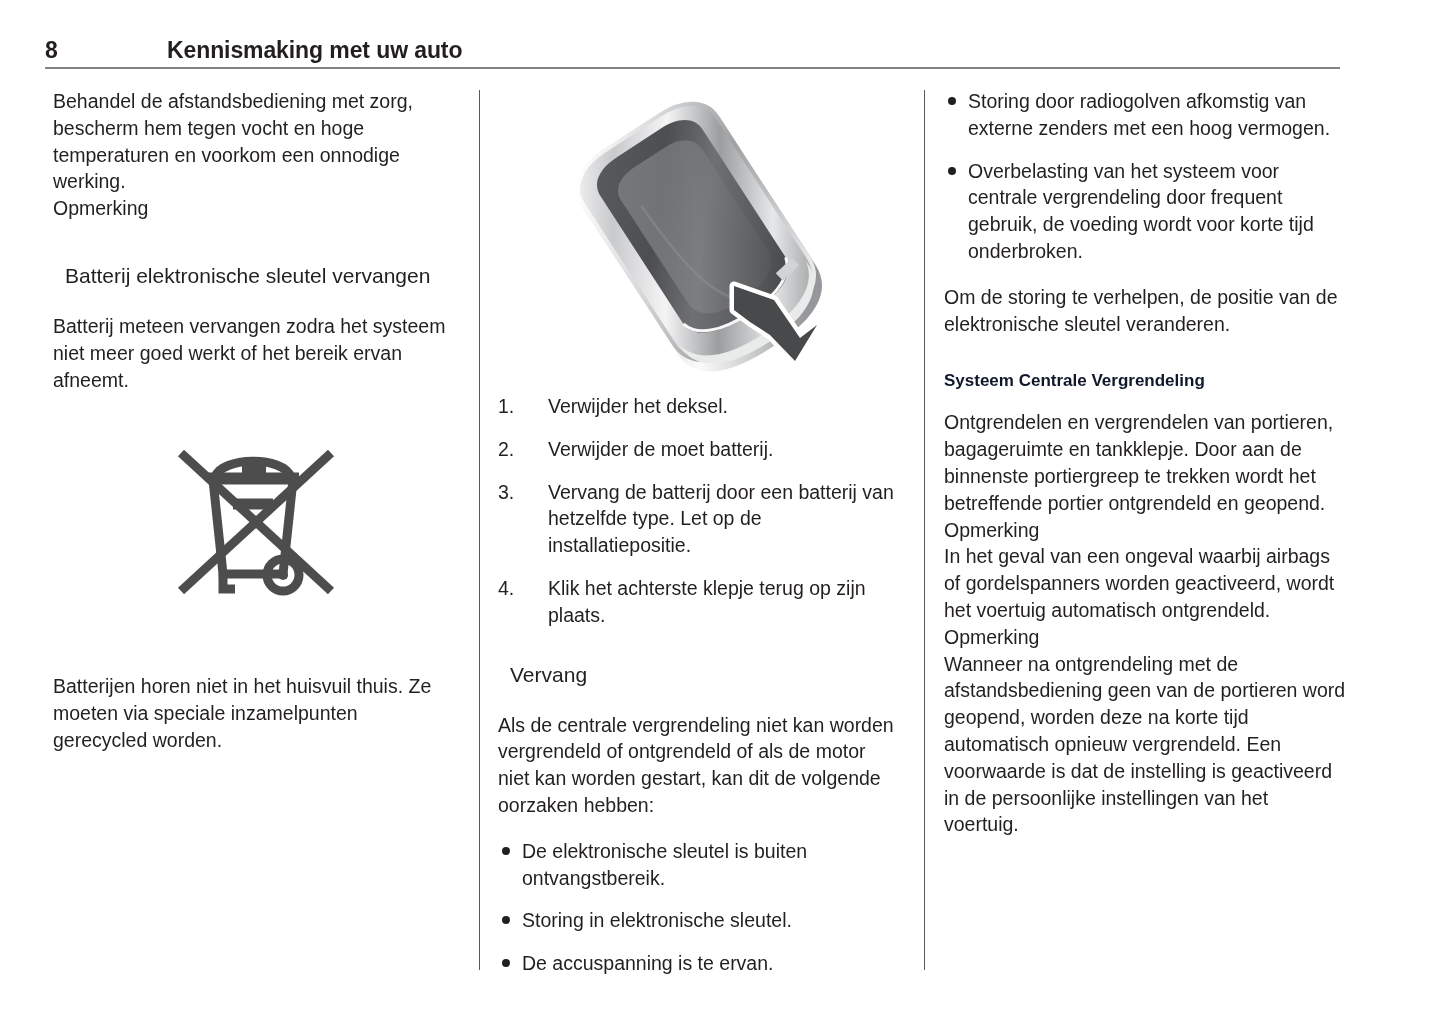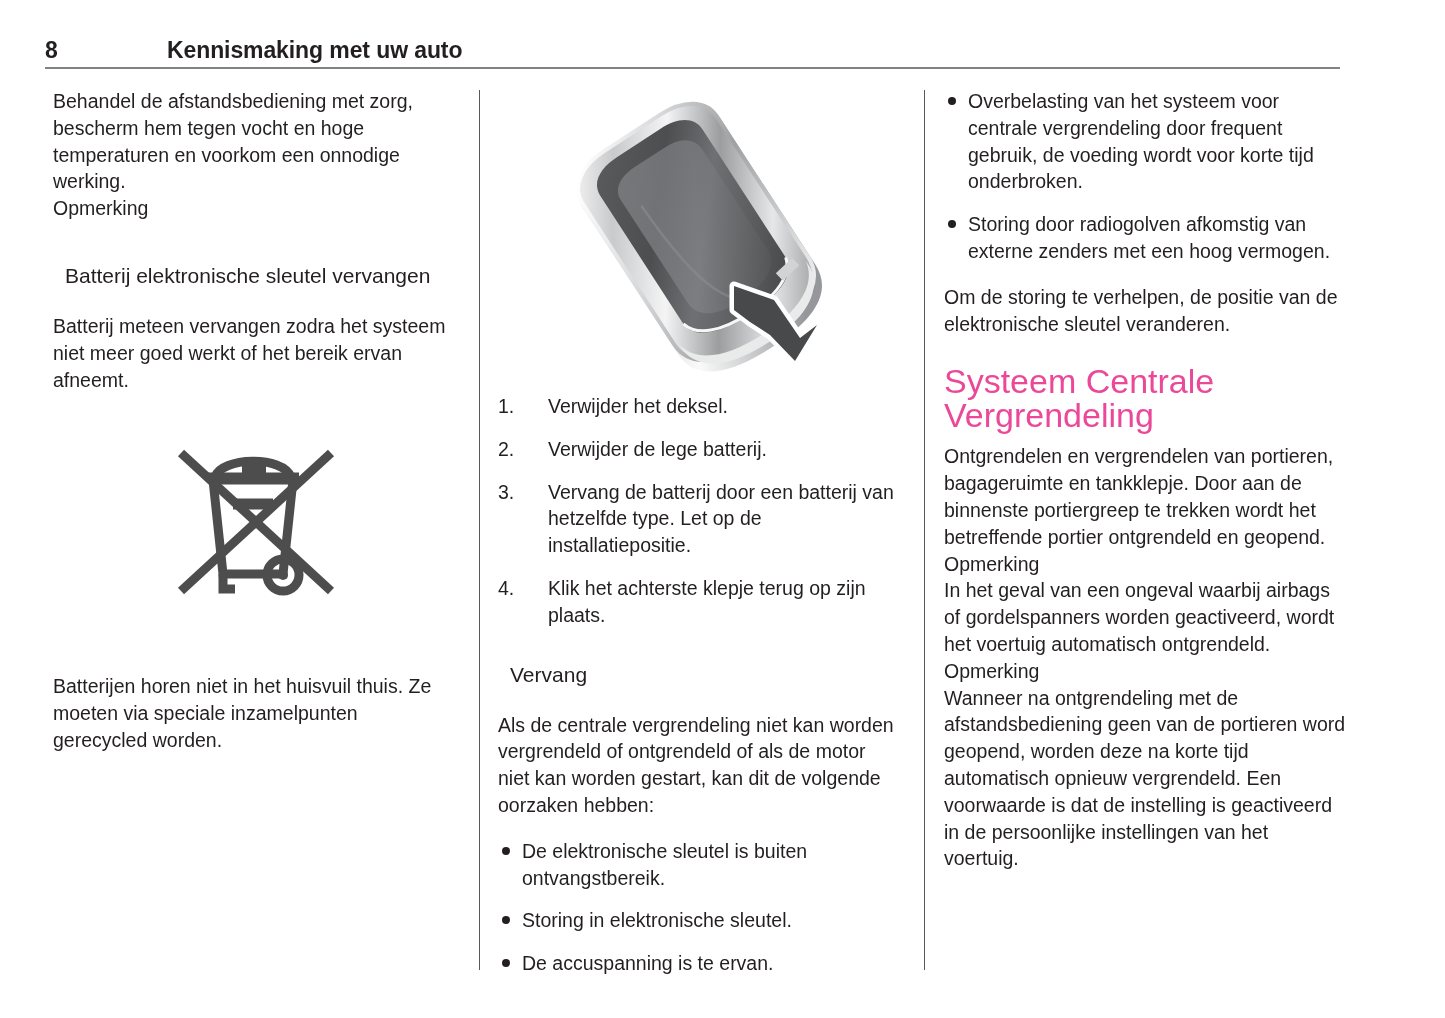--- a/index.html
+++ b/index.html
@@ -93,24 +93,24 @@
   .gap-lg { height: 27px; }
 
   .h2 {
     font-size: 21px;
     line-height: 29px;
     font-weight: normal;
     color: #231f20;
     margin: 12px;
   }
   .h1 {
-    font-size: 34px;
+    font-size: 17px;
     line-height: 34px;
-    font-weight: normal;
-    color: #ec4899;
+    font-weight: bold;
+    color: #0f172a;
     margin: 0;
   }
 
   
   ul.bullets {
     list-style: none;
     margin: 0;
     padding: 0;
   }
   ul.bullets > li {
@@ -314,21 +314,21 @@
       </svg>
     </div>
 
     <ol class="steps">
       <li>
         <span class="num">1.</span>
         <span>Verwijder het deksel.</span>
       </li>
       <li>
         <span class="num">2.</span>
-        <span>Verwijder de lege batterij.</span>
+        <span>Verwijder de moet batterij.</span>
       </li>
       <li>
         <span class="num">3.</span>
         <span>Vervang de batterij door een batterij van hetzelfde type. Let op de installatiepositie.</span>
       </li>
       <li>
         <span class="num">4.</span>
         <span>Klik het achterste klepje terug op zijn plaats.</span>
       </li>
     </ol>
@@ -344,22 +344,22 @@
     <ul class="bullets">
       <li>De elektronische sleutel is buiten ontvangstbereik.</li>
       <li>Storing in elektronische sleutel.</li>
       <li>De accuspanning is te ervan.</li>
     </ul>
   </div>
 
   <div class="col col-3">
 
     <ul class="bullets">
+      <li>Storing door radiogolven afkomstig van externe zenders met een hoog vermogen.</li>
       <li>Overbelasting van het systeem voor centrale vergrendeling door frequent gebruik, de voeding wordt voor korte tijd onderbroken.</li>
-      <li>Storing door radiogolven afkomstig van externe zenders met een hoog vermogen.</li>
     </ul>
 
     <div class="gap-md"></div>
 
     <p class="para">Om de storing te verhelpen, de positie van de elektronische sleutel veranderen.</p>
 
     <div class="gap-lg"></div>
 
     <h1 class="h1">Systeem Centrale Vergrendeling</h1>
 

